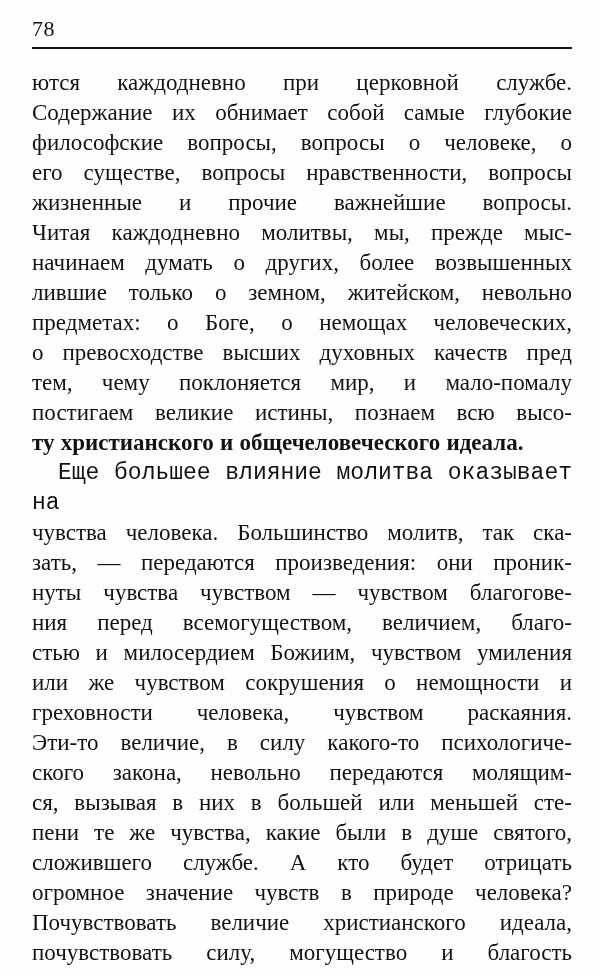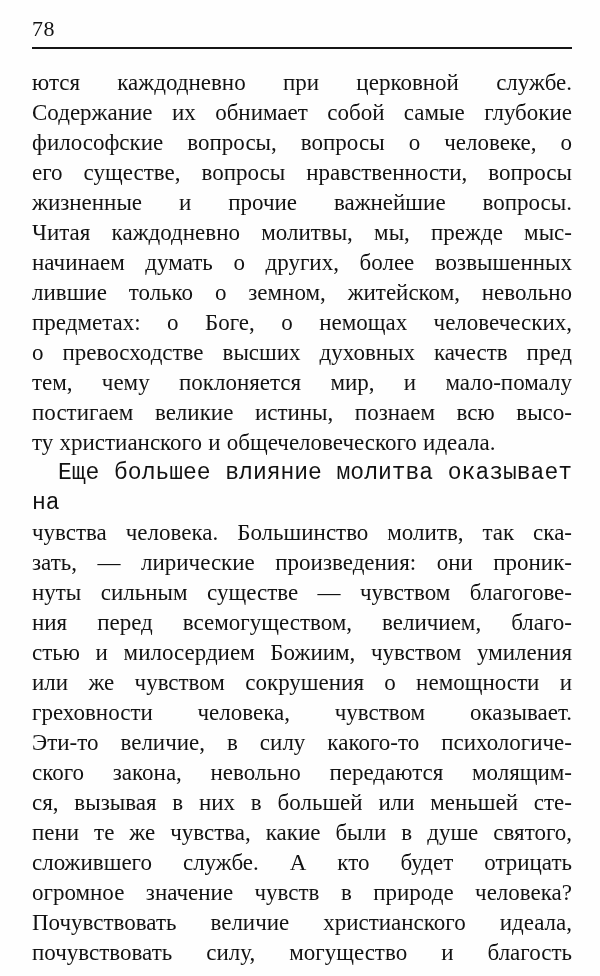--- a/index.html
+++ b/index.html
@@ -42,20 +42,21 @@
     line-height: 30px;
   }
   .paragraph { margin: 0; }
   .line {
     text-align: justify;
     text-align-last: justify;
     word-spacing: 0.5px;
   }
   .line.no-stretch {
     text-align-last: left;
+    font-weight: bold;
   }
   .paragraph.indent .line:first-child {
     text-indent: 26px;
     font-family: Liberation Mono, monospace;
   }
 </style>
 </head>
 <body>
 
 <div class="page">
@@ -75,26 +76,26 @@
         <div class="line">лившие только о земном, житейском, невольно</div>
         <div class="line">предметах: о Боге, о немощах человеческих,</div>
         <div class="line">о превосходстве высших духовных качеств пред</div>
         <div class="line">тем, чему поклоняется мир, и мало-помалу</div>
         <div class="line">постигаем великие истины, познаем всю высо-</div>
         <div class="line no-stretch">ту христианского и общечеловеческого идеала.</div>
       </div>
       <div class="paragraph indent">
         <div class="line">Еще большее влияние молитва оказывает на</div>
         <div class="line">чувства человека. Большинство молитв, так ска-</div>
-        <div class="line">зать, — лирические произведения: они проник-</div>
-        <div class="line">нуты сильным существе — чувством благогове-</div>
+        <div class="line">зать, — передаются произведения: они проник-</div>
+        <div class="line">нуты чувства чувством — чувством благогове-</div>
         <div class="line">ния перед всемогуществом, величием, благо-</div>
         <div class="line">стью и милосердием Божиим, чувством умиления</div>
         <div class="line">или же чувством сокрушения о немощности и</div>
-        <div class="line">греховности человека, чувством оказывает.</div>
+        <div class="line">греховности человека, чувством раскаяния.</div>
         <div class="line">Эти-то величие, в силу какого-то психологиче-</div>
         <div class="line">ского закона, невольно передаются молящим-</div>
         <div class="line">ся, вызывая в них в большей или меньшей сте-</div>
         <div class="line">пени те же чувства, какие были в душе святого,</div>
         <div class="line">сложившего службе. А кто будет отрицать</div>
         <div class="line">огромное значение чувств в природе человека?</div>
         <div class="line">Почувствовать величие христианского идеала,</div>
         <div class="line">почувствовать силу, могущество и благость</div>
       </div>
     </div>

